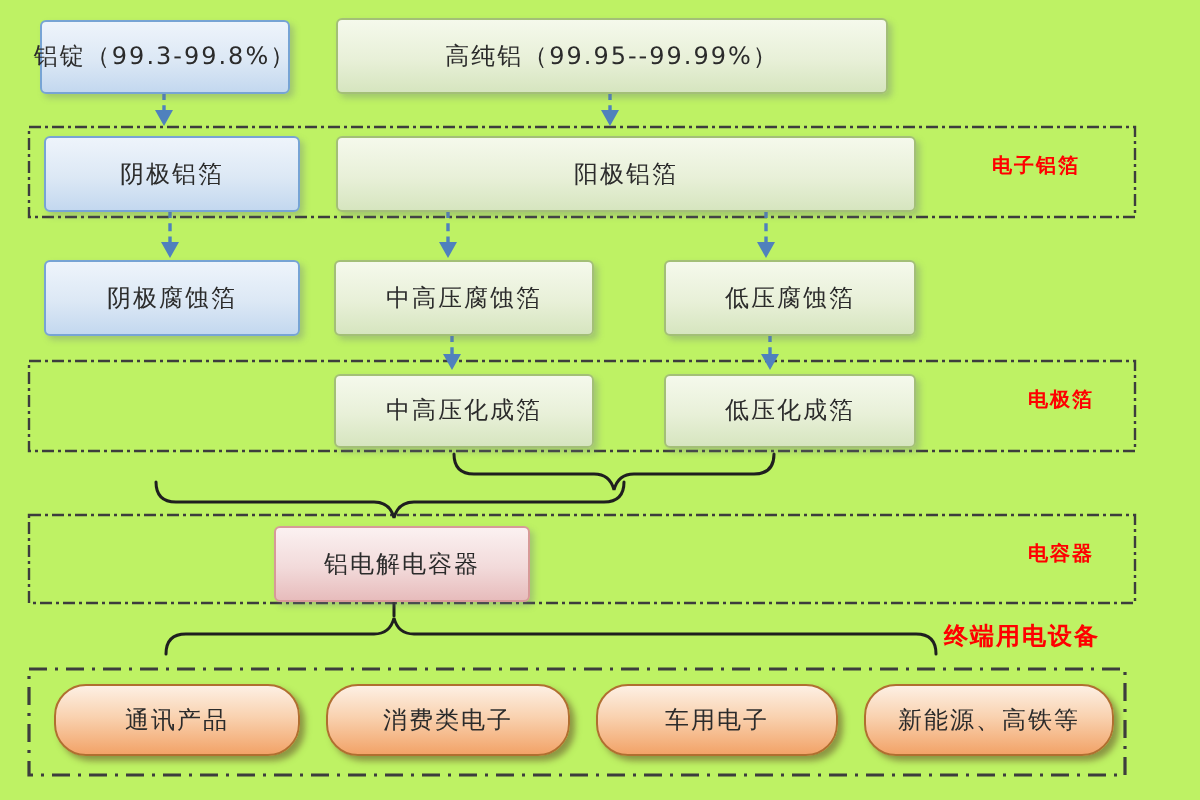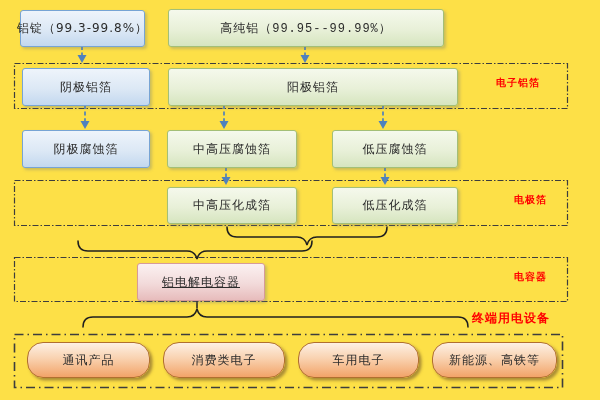--- a/index.html
+++ b/index.html
@@ -1,38 +1,36 @@
 <!DOCTYPE html>
 <html><head>
 <meta charset="utf-8">
 <style>
   html,body{margin:0;padding:0;background:#fff;}
   .canvas{
-    position:relative;width:600px;height:400px;background:#fde047;overflow:hidden;
+    position:relative;width:600px;height:400px;background:#bef264;overflow:hidden;
     font-family:"DejaVu Sans","Liberation Sans",sans-serif;
   }
   .overlay{position:absolute;left:0;top:0;z-index:1;}
   .node{
     position:absolute;z-index:2;display:flex;align-items:center;justify-content:center;
     font-size:12px;color:#2b2b2b;border-radius:3px;letter-spacing:1px;
     box-shadow:2px 2px 3px rgba(110,120,130,.35);white-space:nowrap;
   }
   .n-blue{
     background:linear-gradient(180deg,#eef4fb 0%,#dce8f5 55%,#c3d8ef 100%);
     border:1.6px solid #77a4d4;
   }
   .n-green{
     background:linear-gradient(180deg,#f5f9ec 0%,#e8f0d8 55%,#d6e5bf 100%);
     border:1.6px solid #a3bf77;
-    font-family:Liberation Mono, monospace;
   }
   .n-pink{
     background:linear-gradient(180deg,#fbf1f1 0%,#f2dada 55%,#e7bcbc 100%);
     border:1.6px solid #d79a98;
-    text-decoration:underline;
   }
   .n-orange{
     background:linear-gradient(180deg,#fdf0e4 0%,#f9d2b0 45%,#f2a368 100%);
     border:1.8px solid #b06f30;border-radius:16px;
     box-shadow:2.5px 2.5px 3px rgba(90,60,35,.5);
   }
   .sec-label{
     position:absolute;z-index:3;color:#ff0000;font-weight:bold;
     font-size:10px;letter-spacing:1px;white-space:nowrap;
   }

